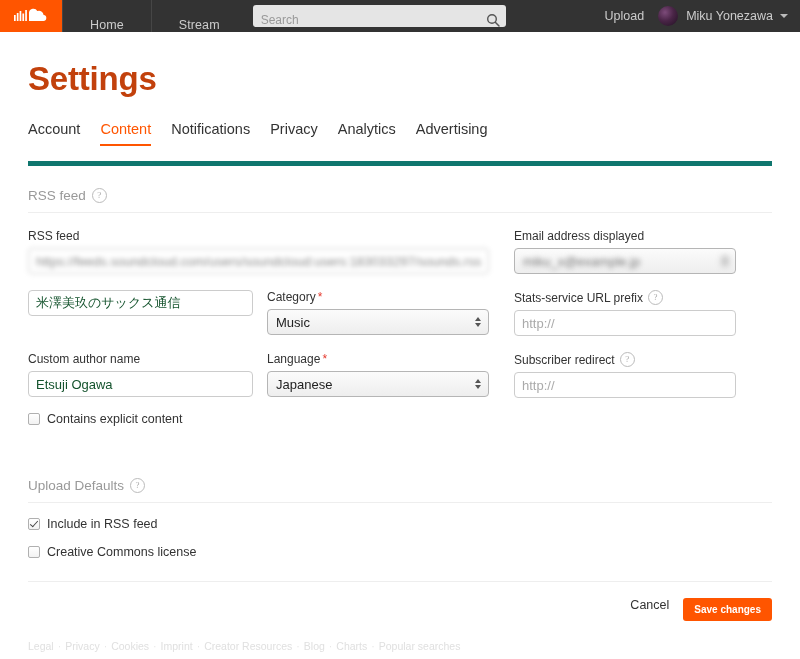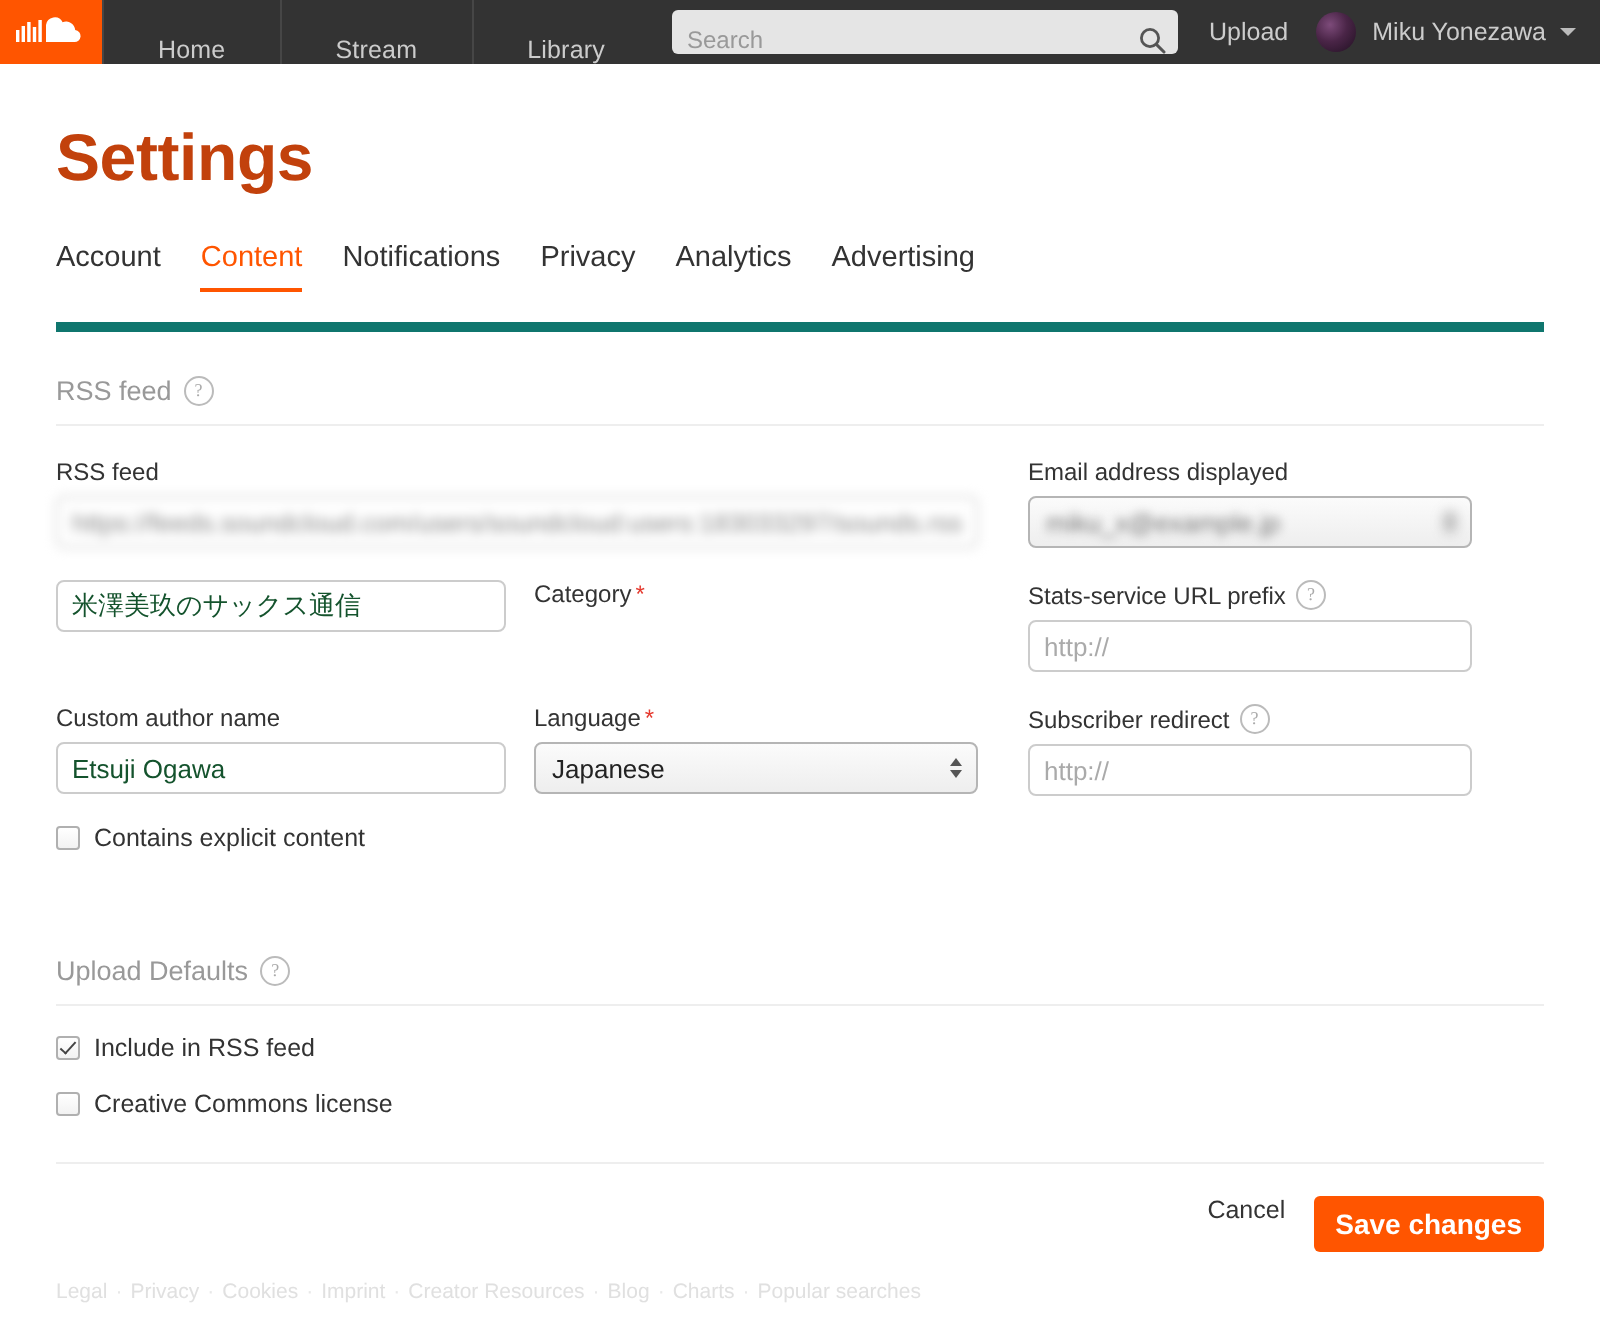--- a/index.html
+++ b/index.html
@@ -311,21 +311,21 @@
   }
   .cancel-link {
     font-size: 12.5px;
     color: #333;
     margin-right: 14px;
     cursor: pointer;
   }
   .save-btn {
     background: #f50;
     color: #fff;
-    font-size: 14px;
+    font-size: 10px;
     font-weight: bold;
     border: none;
     border-radius: 3px;
     padding: 6px 11px;
     cursor: pointer;
     font-family: "Liberation Sans", sans-serif;
   }
 
   .footer {
     position: absolute;
@@ -361,23 +361,20 @@
       <path d="M15 13 V4.5 a4.4 4.4 0 0 1 8.3 -1.4 A4.6 4.6 0 0 1 29.6 7 a3 3 0 0 1 -0.6 6 Z" fill="#fff"></path>
     </svg>
   </div>
 
   <div class="nav-link nav-sep">
     <span>Home</span>
   </div>
   <div class="nav-link nav-sep">
     <span>Stream</span>
   </div>
-  <div class="nav-link nav-sep">
-    <span>Library</span>
-  </div>
 
   <div class="search-wrap">
     <div class="search-box">
       <input type="text" placeholder="Search" style="">
       <span class="search-icon">
         <svg width="14" height="14" viewBox="0 0 14 14" aria-hidden="true">
           <circle cx="6" cy="6" r="4.3" fill="none" stroke="#555" stroke-width="1.4"></circle>
           <line x1="9.3" y1="9.3" x2="13" y2="13" stroke="#555" stroke-width="1.5" stroke-linecap="round"></line>
         </svg>
       </span>
@@ -449,20 +446,27 @@
 
   <div class="form-row">
     <div class="col-left">
       <input class="txt" type="text" value="米澤美玖のサックス通信" style="">
     </div>
     <div class="col-mid">
       <div class="field-label">
         <span>Category</span>
         <span class="req">*</span>
       </div>
+      <div class="select-wrap">
+        <span>Music</span>
+        <span class="select-arrows">
+          <span class="arrow-up"></span>
+          <span class="arrow-dn"></span>
+        </span>
+      </div>
     </div>
     <div class="col-right">
       <div class="field-label">
         <span>Stats-service URL prefix</span>
         <span class="help-icon">?</span>
       </div>
       <input class="txt" type="text" placeholder="http://" style="">
     </div>
   </div>
 

